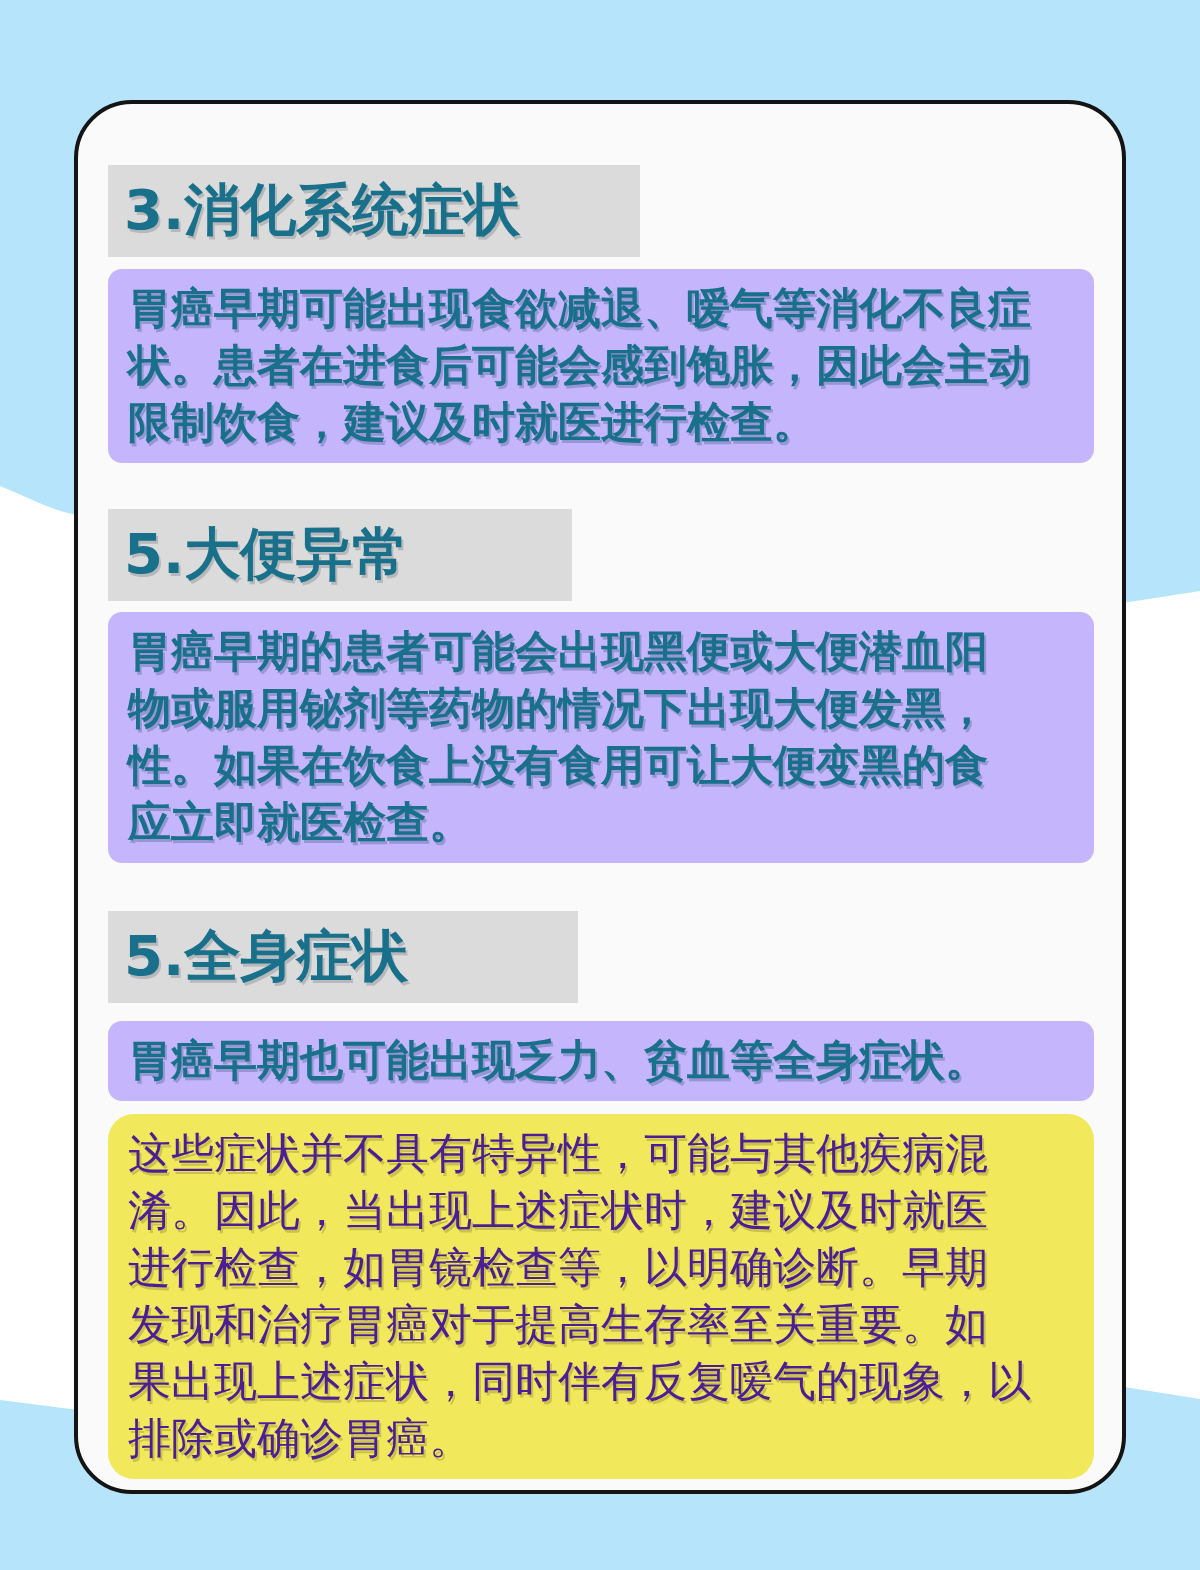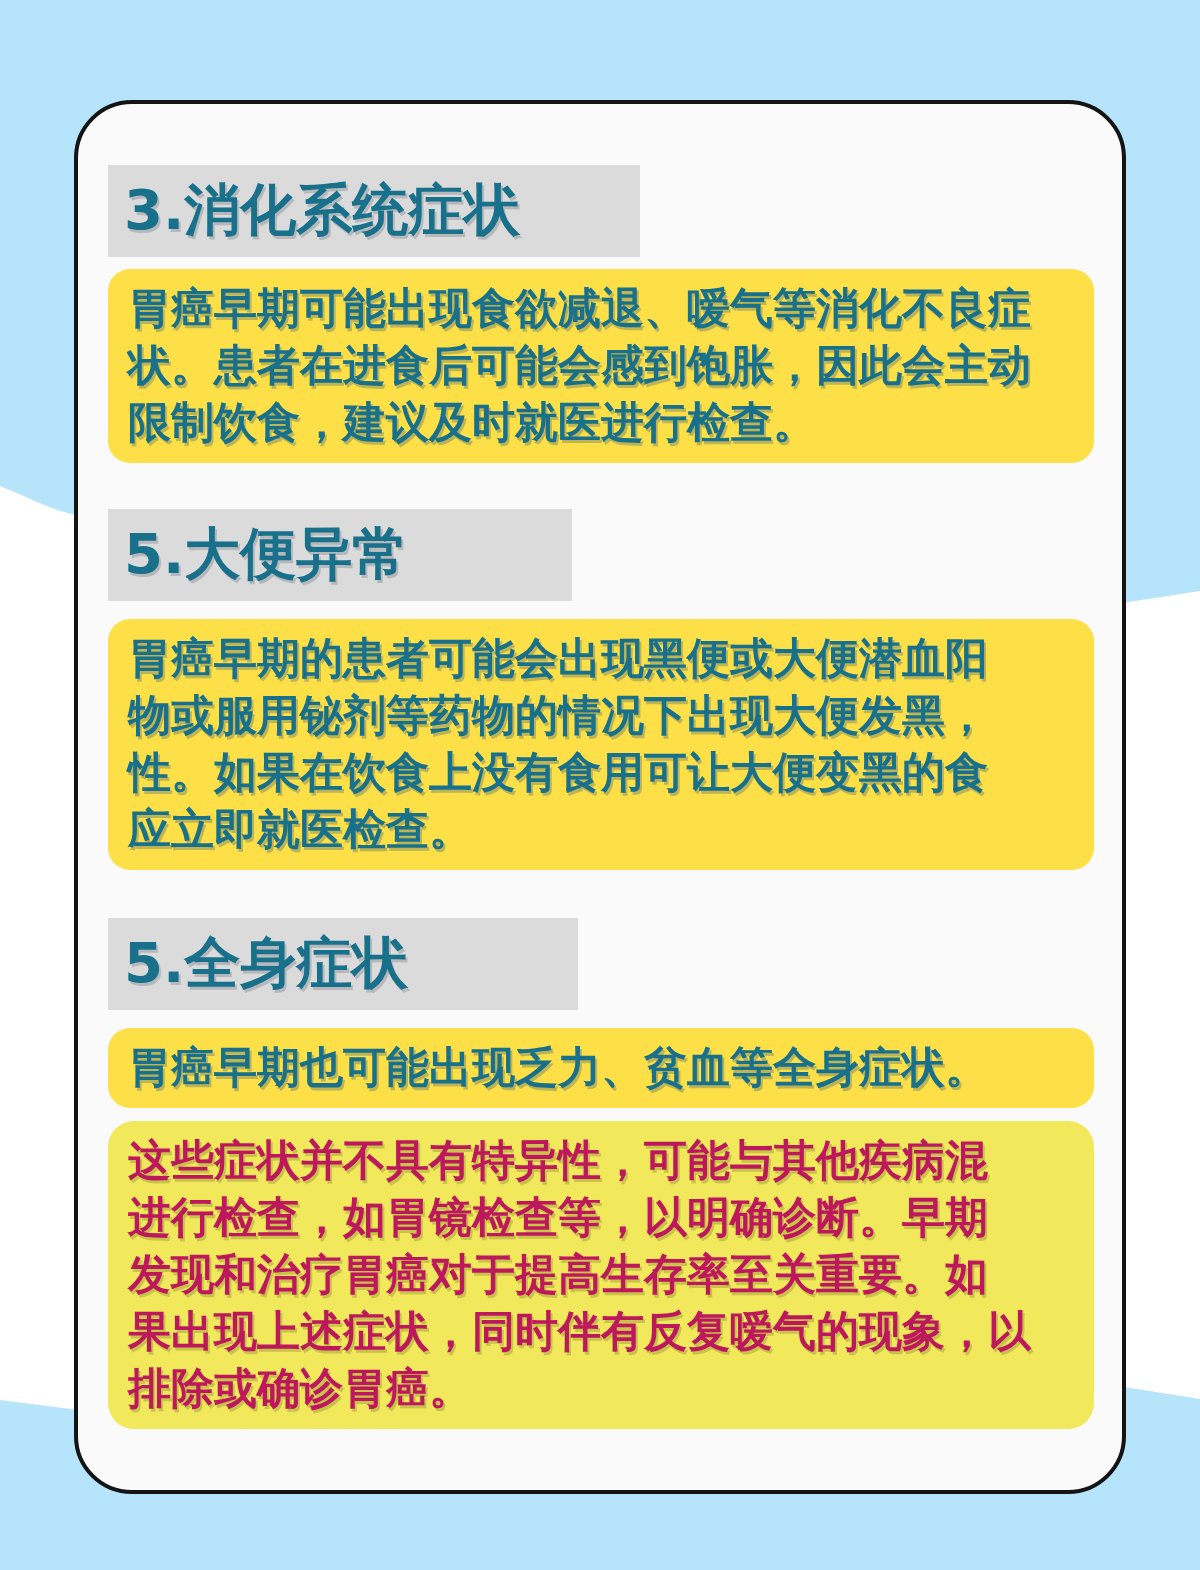--- a/index.html
+++ b/index.html
@@ -32,43 +32,43 @@
     line-height:1.0;
     padding:17px 16px 19px 16px;
     box-sizing:border-box;
     text-shadow:2px 3px 0 rgba(70,80,90,0.25);
     white-space:nowrap;
   }
   .hw-1{min-width:532px;}
   .hw-2{min-width:464px;}
   .hw-3{min-width:470px;}
   .text-block{
-    background:#fde047;
-    border-radius:22px;
+    background:#c4b5fd;
+    border-radius:14px;
     padding:11px 24px 12px 20px;
     color:#19708a;
     font-weight:bold;
     font-size:43px;
     line-height:57px;
     text-shadow:2px 3px 0 rgba(43,80,118,0.30);
   }
   .note-block{
     background:#f1e85c;
     border-radius:26px;
     padding:11px 24px 12px 20px;
-    color:#be185d;
-    font-weight:bold;
+    color:#4c1d95;
+    font-weight:normal;
     font-size:43px;
     line-height:57px;
     text-shadow:2px 3px 0 rgba(110,110,40,0.30);
   }
   .line{white-space:nowrap;}
   .m-block{margin-top:12px;}
   .m-head2{margin-top:46px;}
-  .m-block2{margin-top:18px;}
+  .m-block2{margin-top:11px;}
   .m-head3{margin-top:48px;}
   .m-block3{margin-top:18px;}
   .m-note{margin-top:13px;}
 </style>
 </head>
 <body>
 
 <div class="canvas">
 
   <svg class="bg" width="1200" height="1570" viewBox="0 0 1200 1570">
@@ -105,20 +105,21 @@
       <div class="m-head3">
         <span class="heading-box hw-3">5.全身症状</span>
       </div>
       <div class="text-block m-block3">
         <div class="line">胃癌早期也可能出现乏力、贫血等全身症状。</div>
       </div>
     </section>
 
     <div class="note-block m-note">
       <div class="line">这些症状并不具有特异性，可能与其他疾病混</div>
+      <div class="line">淆。因此，当出现上述症状时，建议及时就医</div>
       <div class="line">进行检查，如胃镜检查等，以明确诊断。早期</div>
       <div class="line">发现和治疗胃癌对于提高生存率至关重要。如</div>
       <div class="line">果出现上述症状，同时伴有反复嗳气的现象，以</div>
       <div class="line">排除或确诊胃癌。</div>
     </div>
 
   </div>
 </div>
 
 </body></html>

